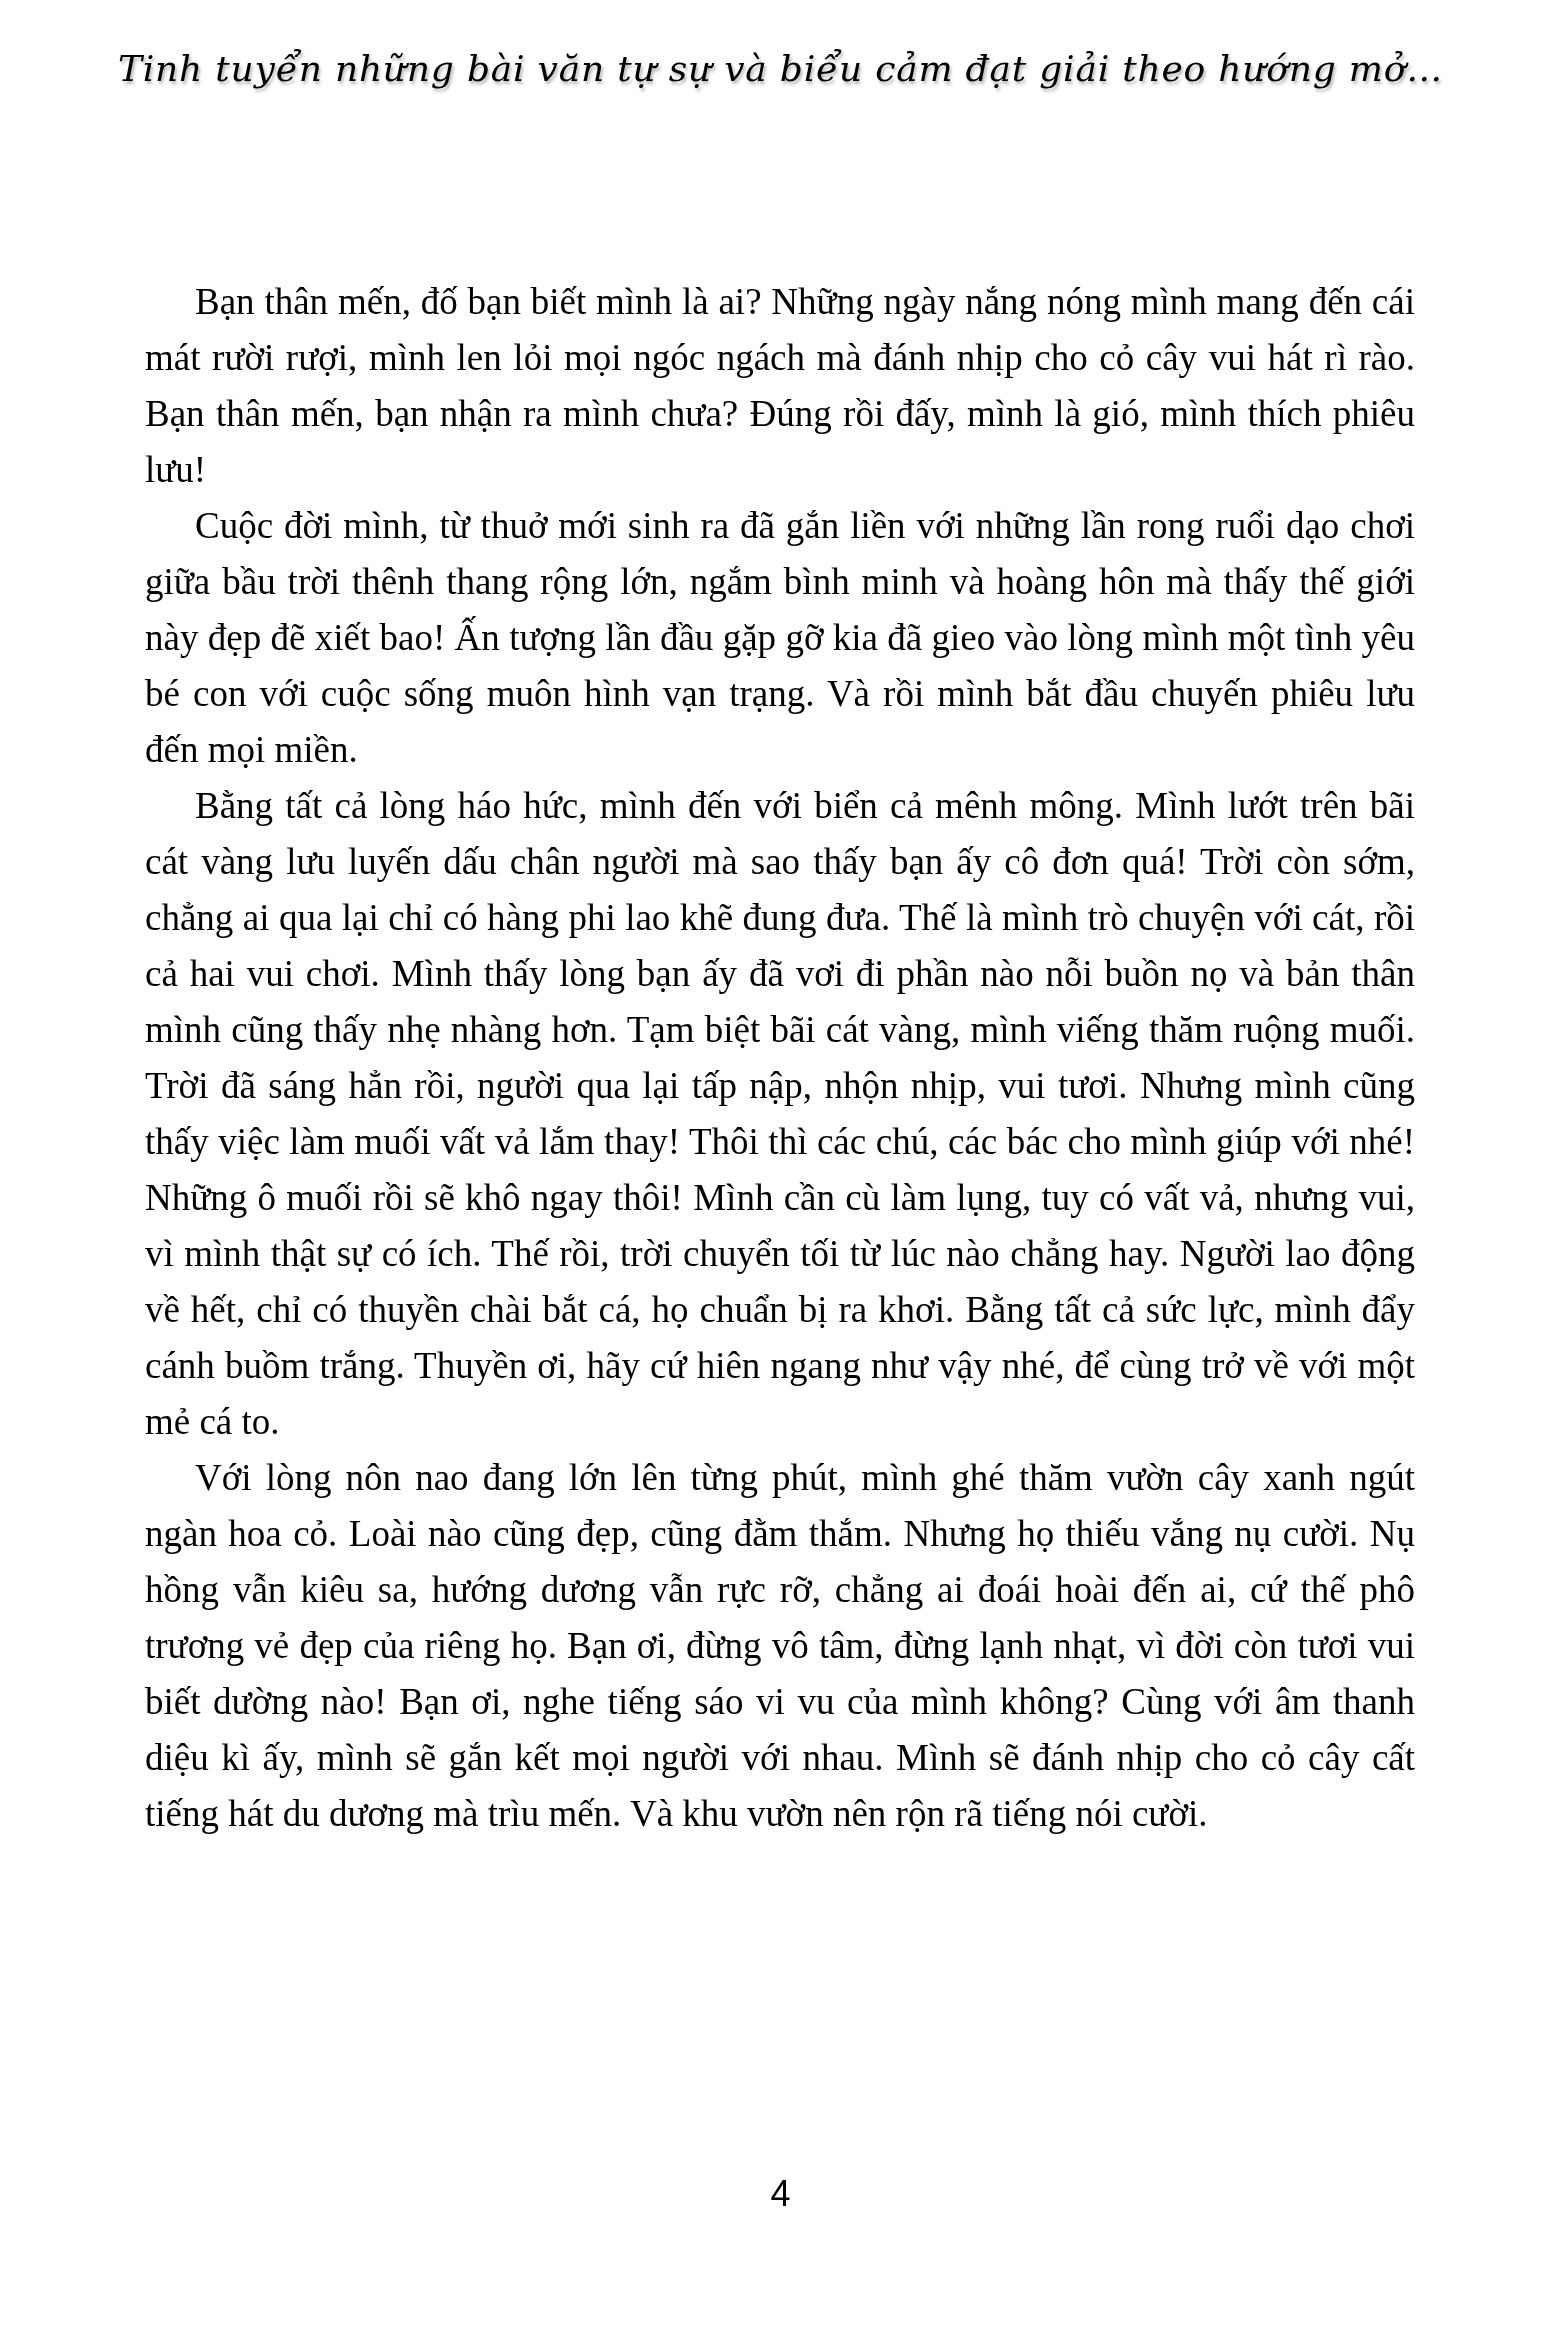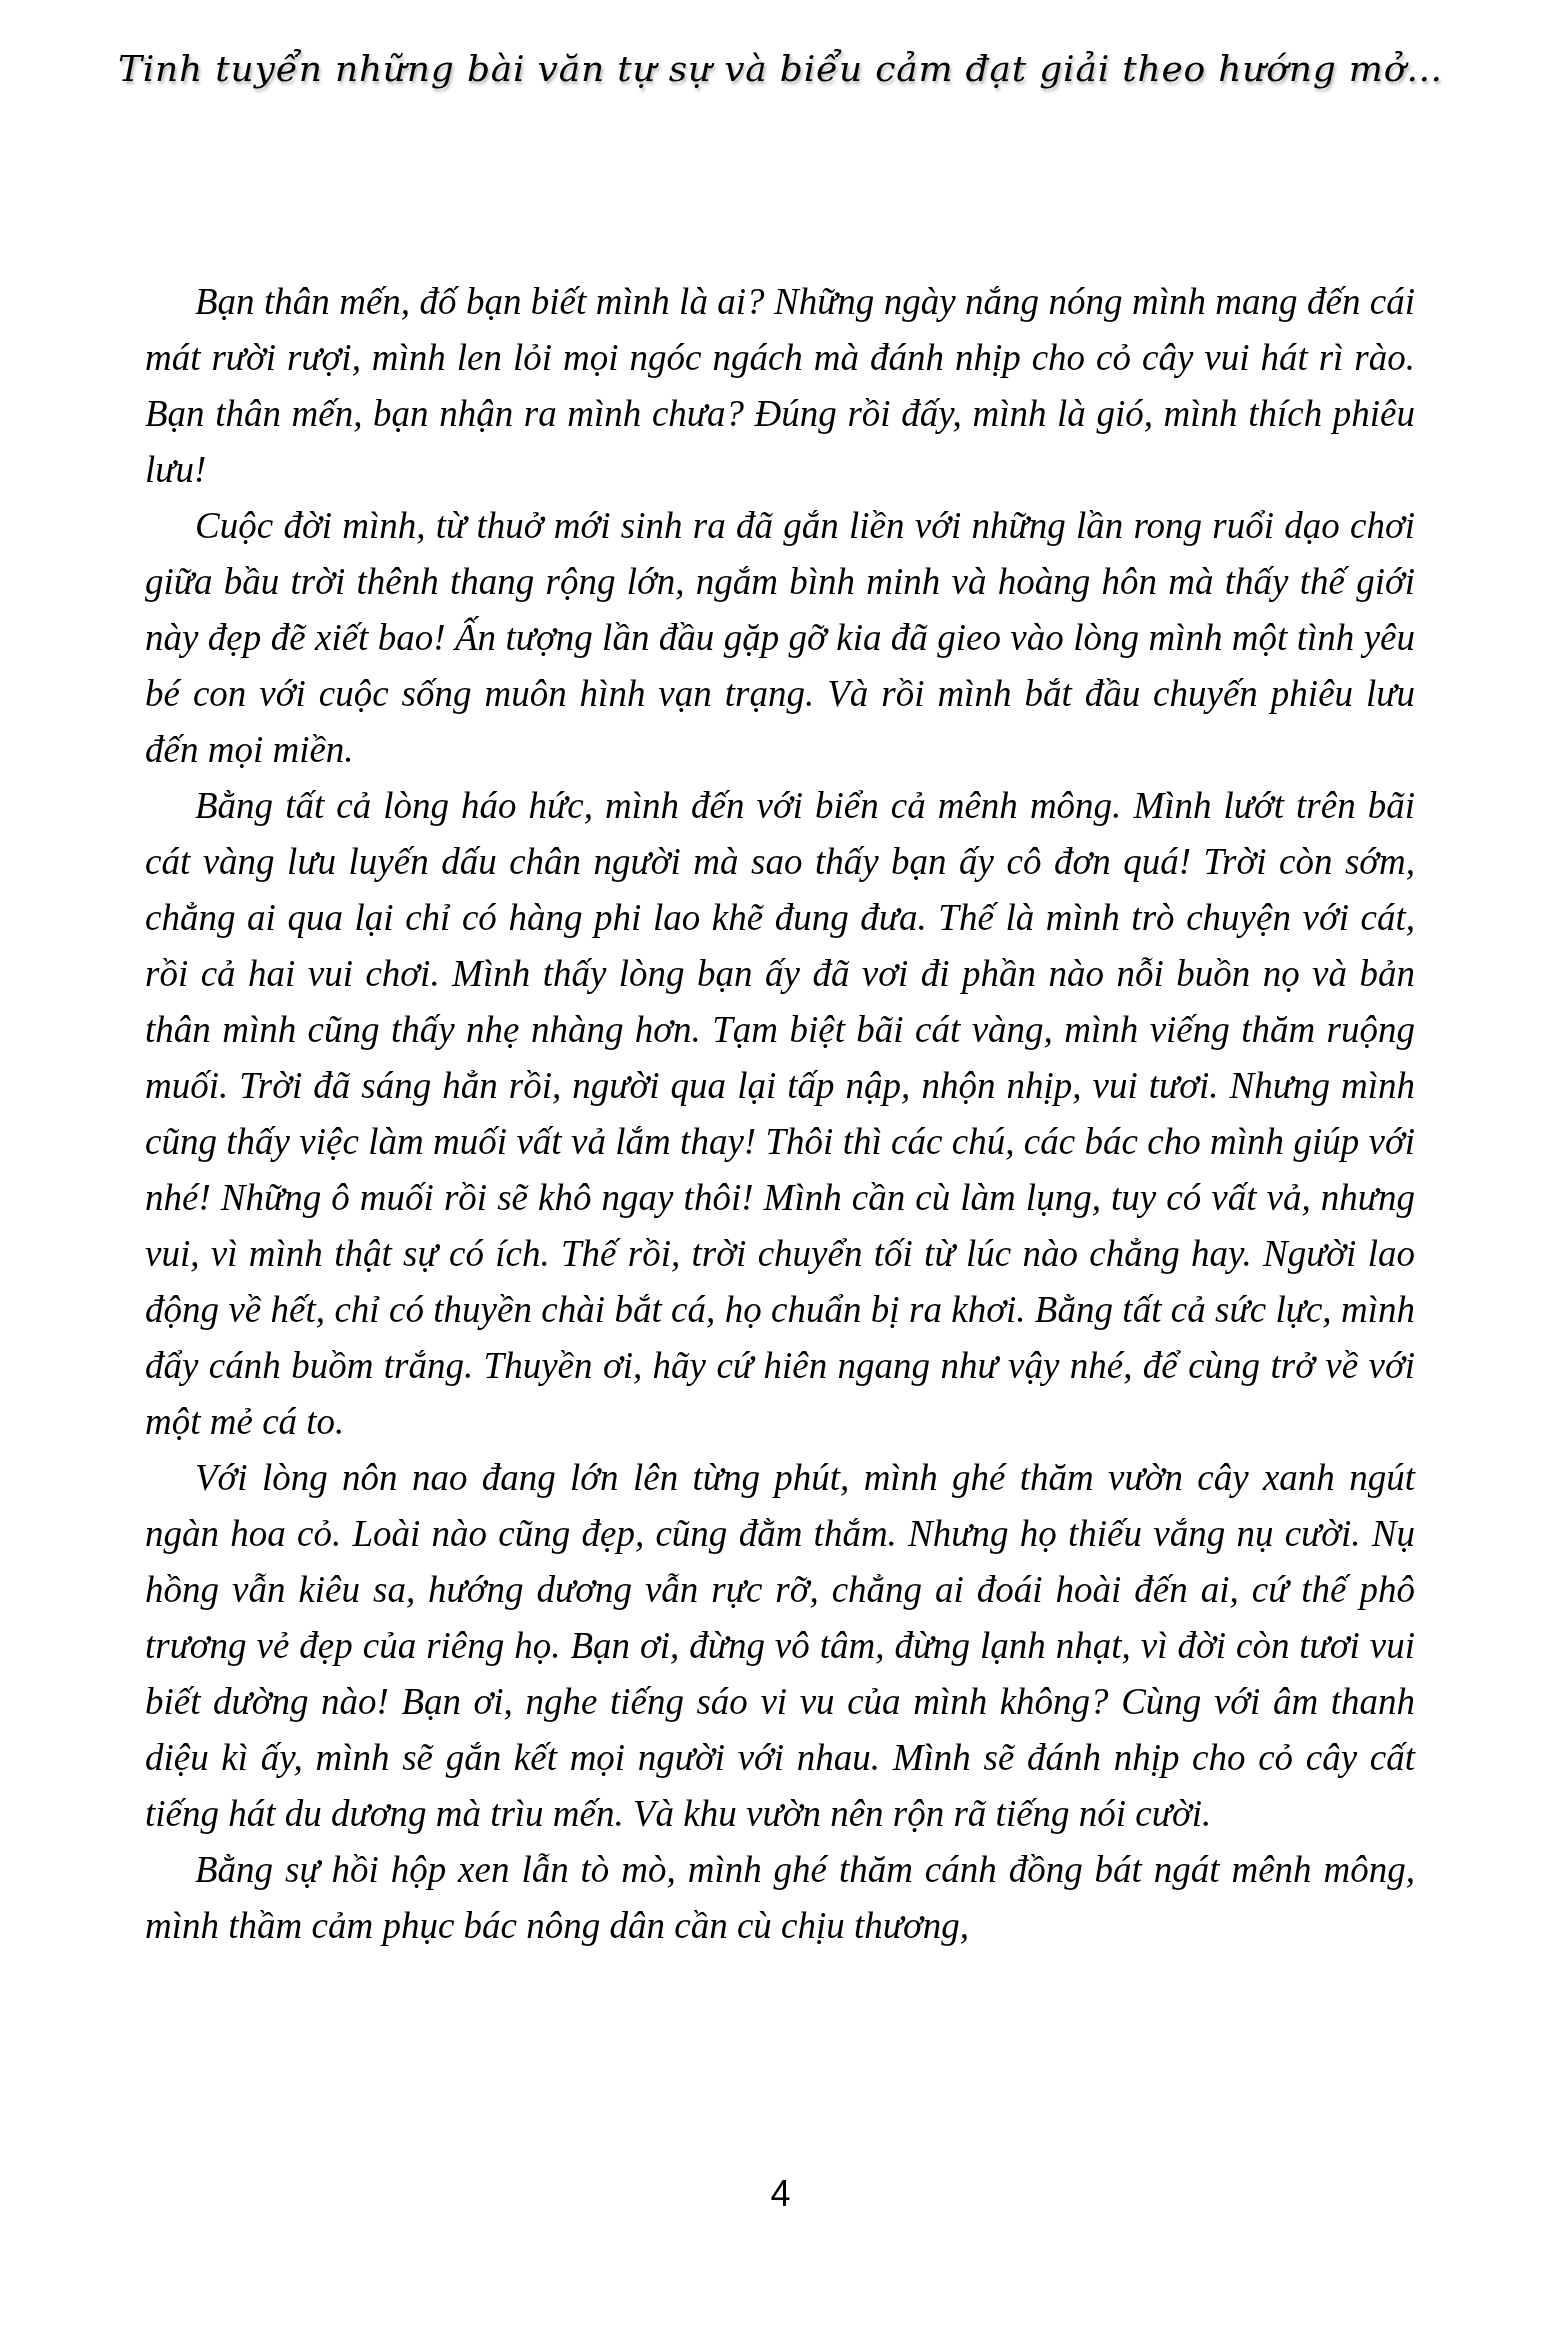--- a/index.html
+++ b/index.html
@@ -51,21 +51,20 @@
   .body-text {
     position: absolute;
     left: 145px;
     top: 274px;
     width: 1270px;
     font-family: "Liberation Serif", "DejaVu Serif", serif;
     font-size: 37px;
     line-height: 56px;
     text-align: justify;
     color: #000000;
-    font-style: italic;
   }
   .body-text p {
     margin: 0;
     padding: 0;
     text-indent: 50px;
   }
 
   .page-number {
     position: absolute;
     top: 2173px;
@@ -83,19 +82,18 @@
 <div class="page">
 
   <div class="running-header">Tinh tuyển những bài văn tự sự và biểu cảm đạt giải theo hướng mở…</div>
 
 
   <div class="body-text">
     <p>Bạn thân mến, đố bạn biết mình là ai? Những ngày nắng nóng mình mang đến cái mát rười rượi, mình len lỏi mọi ngóc ngách mà đánh nhịp cho cỏ cây vui hát rì rào. Bạn thân mến, bạn nhận ra mình chưa? Đúng rồi đấy, mình là gió, mình thích phiêu lưu!</p>
     <p>Cuộc đời mình, từ thuở mới sinh ra đã gắn liền với những lần rong ruổi dạo chơi giữa bầu trời thênh thang rộng lớn, ngắm bình minh và hoàng hôn mà thấy thế giới này đẹp đẽ xiết bao! Ấn tượng lần đầu gặp gỡ kia đã gieo vào lòng mình một tình yêu bé con với cuộc sống muôn hình vạn trạng. Và rồi mình bắt đầu chuyến phiêu lưu đến mọi miền.</p>
     <p>Bằng tất cả lòng háo hức, mình đến với biển cả mênh mông. Mình lướt trên bãi cát vàng lưu luyến dấu chân người mà sao thấy bạn ấy cô đơn quá! Trời còn sớm, chẳng ai qua lại chỉ có hàng phi lao khẽ đung đưa. Thế là mình trò chuyện với cát, rồi cả hai vui chơi. Mình thấy lòng bạn ấy đã vơi đi phần nào nỗi buồn nọ và bản thân mình cũng thấy nhẹ nhàng hơn. Tạm biệt bãi cát vàng, mình viếng thăm ruộng muối. Trời đã sáng hẳn rồi, người qua lại tấp nập, nhộn nhịp, vui tươi. Nhưng mình cũng thấy việc làm muối vất vả lắm thay! Thôi thì các chú, các bác cho mình giúp với nhé! Những ô muối rồi sẽ khô ngay thôi! Mình cần cù làm lụng, tuy có vất vả, nhưng vui, vì mình thật sự có ích. Thế rồi, trời chuyển tối từ lúc nào chẳng hay. Người lao động về hết, chỉ có thuyền chài bắt cá, họ chuẩn bị ra khơi. Bằng tất cả sức lực, mình đẩy cánh buồm trắng. Thuyền ơi, hãy cứ hiên ngang như vậy nhé, để cùng trở về với một mẻ cá to.</p>
     <p>Với lòng nôn nao đang lớn lên từng phút, mình ghé thăm vườn cây xanh ngút ngàn hoa cỏ. Loài nào cũng đẹp, cũng đằm thắm. Nhưng họ thiếu vắng nụ cười. Nụ hồng vẫn kiêu sa, hướng dương vẫn rực rỡ, chẳng ai đoái hoài đến ai, cứ thế phô trương vẻ đẹp của riêng họ. Bạn ơi, đừng vô tâm, đừng lạnh nhạt, vì đời còn tươi vui biết dường nào! Bạn ơi, nghe tiếng sáo vi vu của mình không? Cùng với âm thanh diệu kì ấy, mình sẽ gắn kết mọi người với nhau. Mình sẽ đánh nhịp cho cỏ cây cất tiếng hát du dương mà trìu mến. Và khu vườn nên rộn rã tiếng nói cười.</p>
-    <p>Bằng sự hồi hộp xen lẫn tò mò, mình ghé thăm cánh đồng bát ngát mênh mông, mình thầm cảm phục bác nông dân cần cù chịu thương,</p>
   </div>
 
   <div class="page-number">4</div>
 
 </div>
 
 
 </body></html>

